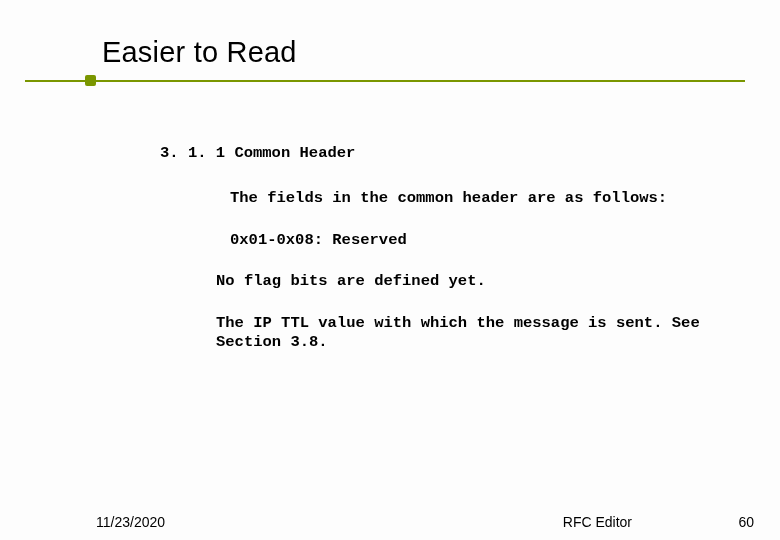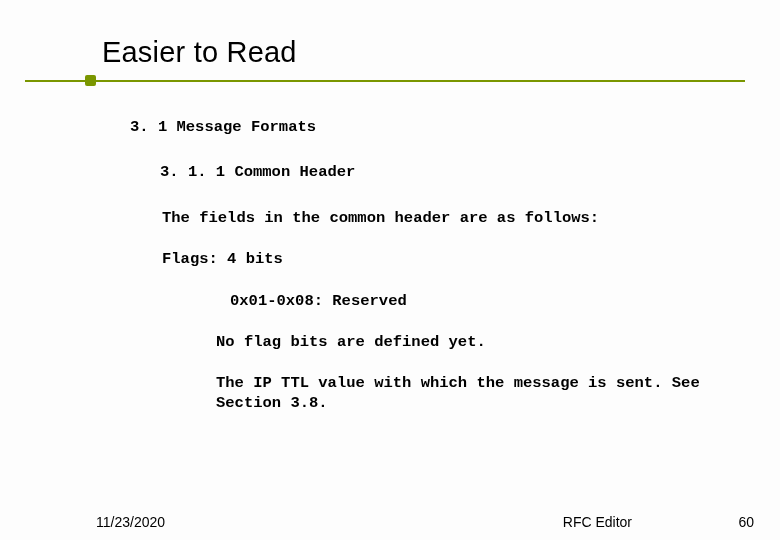--- a/index.html
+++ b/index.html
@@ -58,21 +58,21 @@
     left: 130px;
     right: 30px;
     font-family: "Courier New", Courier, monospace;
     font-weight: bold;
     font-size: 15.5px;
     line-height: 1.25;
     color: #000;
   }
   .ind1 { margin-left: 0; }
   .ind2 { margin-left: 30px; }
-  .ind3 { margin-left: 32px; }
+  .ind3 { margin-left: 100px; }
   .ind4 { margin-left: 100px; }
   .ind5 { margin-left: 86px; }
   .gap-lg { margin-top: 26px; }
   .gap-md { margin-top: 22px; }
   .footer {
     position: absolute;
     bottom: 26px;
     left: 0;
     width: 780px;
     font-size: 14px;
@@ -89,24 +89,22 @@
   <div class="title-text">Easier to Read</div>
 </div>
 
 <div class="underline-wrap">
   <div class="line-short"></div>
   <div class="bullet"></div>
   <div class="line-long"></div>
 </div>
 
 <div class="content">
-  <div class="ind1">3. 1 Message Formats</div>
   <div class="ind2 gap-lg">3. 1. 1 Common Header</div>
   <div class="ind3 gap-lg">The fields in the common header are as follows:</div>
-  <div class="ind3 gap-md">Flags: 4 bits</div>
   <div class="ind4 gap-md">0x01-0x08: Reserved</div>
   <div class="ind5 gap-md">No flag bits are defined yet.</div>
   <div class="ind5 gap-md">The IP TTL value with which the message is sent. See Section 3.8.</div>
 </div>
 
 <div class="footer">
   <div class="footer-left">11/23/2020</div>
   <div class="footer-center">RFC Editor</div>
   <div class="footer-right">60</div>
 </div>

